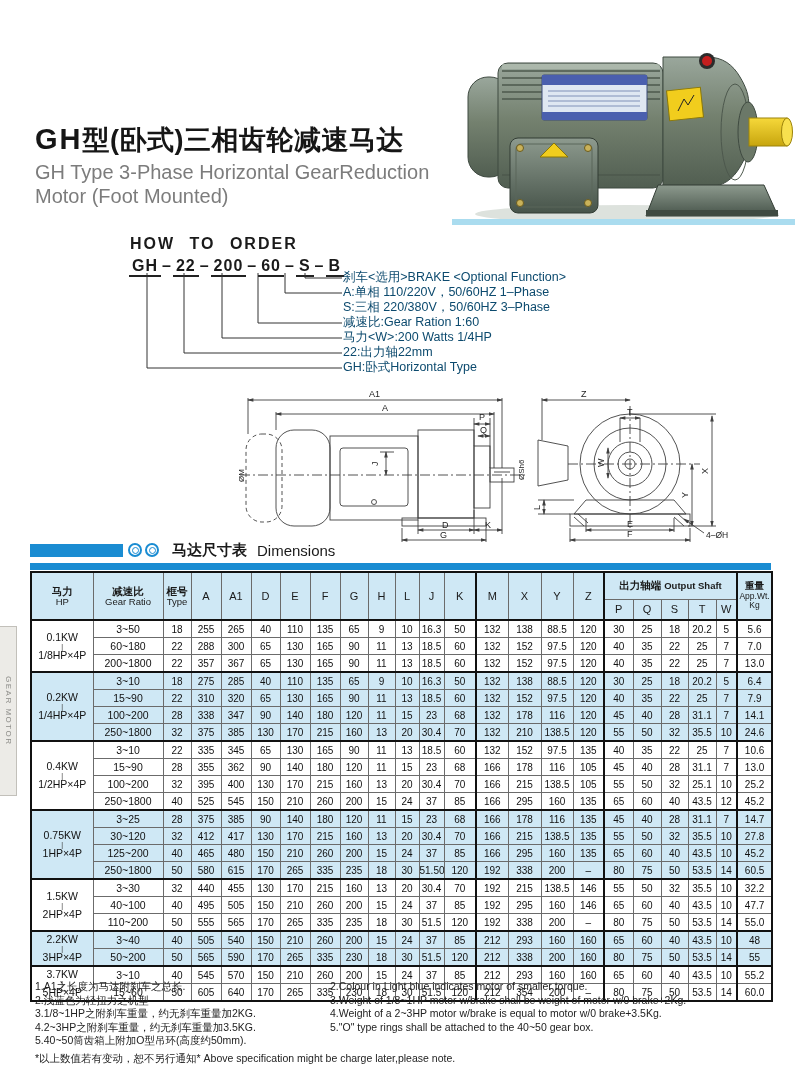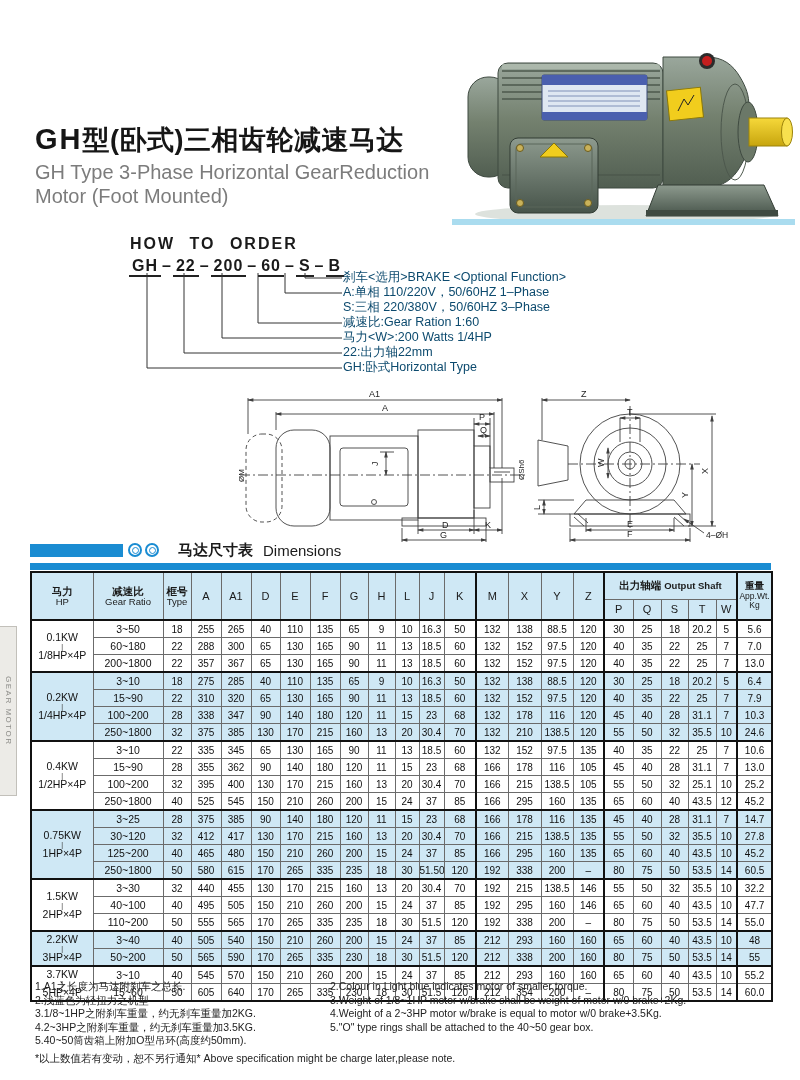--- a/index.html
+++ b/index.html
@@ -29,21 +29,21 @@
   
   .draw-left{left:236px;top:388px}
   .draw-right{left:528px;top:386px}
   svg text{font-family:"Liberation Sans",sans-serif}
 
   
   .dim-sec{left:30px;top:539px;display:flex;align-items:center;height:22px}
   .dim-bar{width:93px;height:13px;background:#1a8cd2;margin-right:5px}
   .ring{width:14px;height:14px;border:2px solid #1a8cd2;border-radius:50%;margin-right:3px;position:relative;box-sizing:border-box}
   .ring::after{content:"";position:absolute;inset:1.5px;border:1.5px solid #1a8cd2;border-radius:50%}
-  .dim-title-zh{font-size:15px;font-weight:bold;margin-left:16px}
+  .dim-title-zh{font-size:15px;font-weight:bold;margin-left:10px}
   .dim-title-en{font-size:15px;margin-left:10px}
 
   
   .tbl-wrap{left:30px;top:563px;width:741px}
   .tbl-topbar{height:7px;background:#1a8cd2;margin-bottom:1px}
   table{border-collapse:collapse;table-layout:fixed;width:741px;border:2px solid #111}
   th,td{border:1px solid #6b6b6b;text-align:center;vertical-align:middle;padding:0;overflow:hidden}
   thead th{background:#cfe8f5;font-size:10.5px;font-weight:bold;line-height:1.15}
   thead .en{font-size:9.5px;font-weight:normal}
   thead tr:first-child{height:27px}
@@ -503,21 +503,21 @@
           <td class="c10">68</td>
           <td class="c11">132</td>
           <td class="c12">178</td>
           <td class="c13">116</td>
           <td class="c14">120</td>
           <td class="c15">45</td>
           <td class="c16">40</td>
           <td class="c17">28</td>
           <td class="c18">31.1</td>
           <td class="c19">7</td>
-          <td class="c20">10.3</td>
+          <td class="c20">14.1</td>
         </tr>
         <tr class="hl">
           <td class="c-ratio">250~1800</td>
           <td class="c0">32</td>
           <td class="c1">375</td>
           <td class="c2">385</td>
           <td class="c3">130</td>
           <td class="c4">170</td>
           <td class="c5">215</td>
           <td class="c6">160</td>

